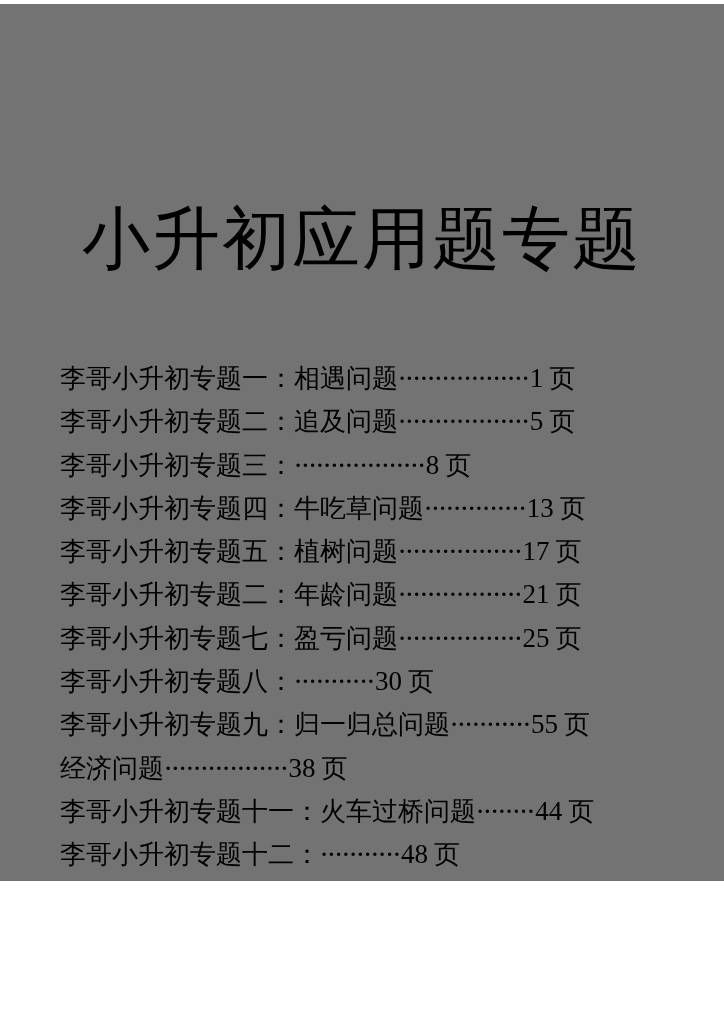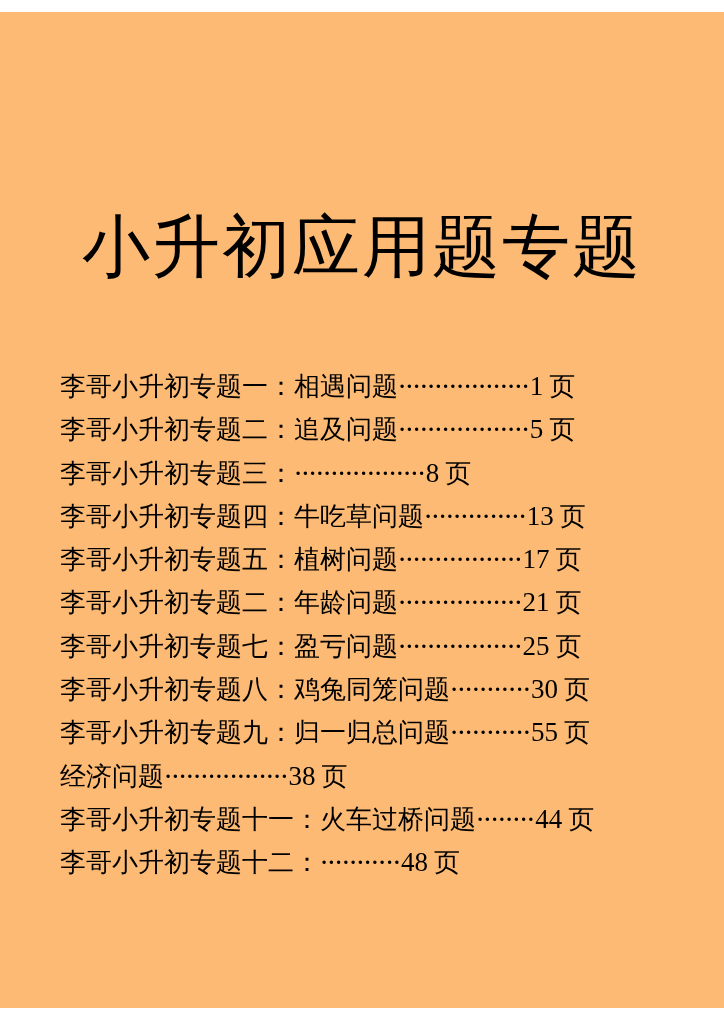--- a/index.html
+++ b/index.html
@@ -10,24 +10,24 @@
     body {
       width: 724px;
       height: 1024px;
       position: relative;
       overflow: hidden;
       color: #000000;
       font-family: "DejaVu Serif", "Liberation Serif", serif;
     }
     .page {
       position: absolute;
-      left: 0; top: 12px;
+      left: 0; top: 4px;
       width: 724px;
-      height: 996px;
-      background: #fdba74;
+      height: 877px;
+      background: #737373;
     }
     .title {
       position: absolute;
       left: 0;
       top: 190px;
       width: 724px;
       text-align: center;
       font-size: 68px;
       line-height: 90px;
       letter-spacing: 2px;
@@ -119,21 +119,20 @@
     </li>
     <li class="toc-entry">
       <span class="prefix">李哥小升初专题七：</span>
       <span class="topic">盈亏问题</span>
       <span class="leader">·················</span>
       <span class="page-num">25</span>
       <span class="page-unit">页</span>
     </li>
     <li class="toc-entry">
       <span class="prefix">李哥小升初专题八：</span>
-      <span class="topic">鸡兔同笼问题</span>
       <span class="leader">···········</span>
       <span class="page-num">30</span>
       <span class="page-unit">页</span>
     </li>
     <li class="toc-entry">
       <span class="prefix">李哥小升初专题九：</span>
       <span class="topic">归一归总问题</span>
       <span class="leader">···········</span>
       <span class="page-num">55</span>
       <span class="page-unit">页</span>

